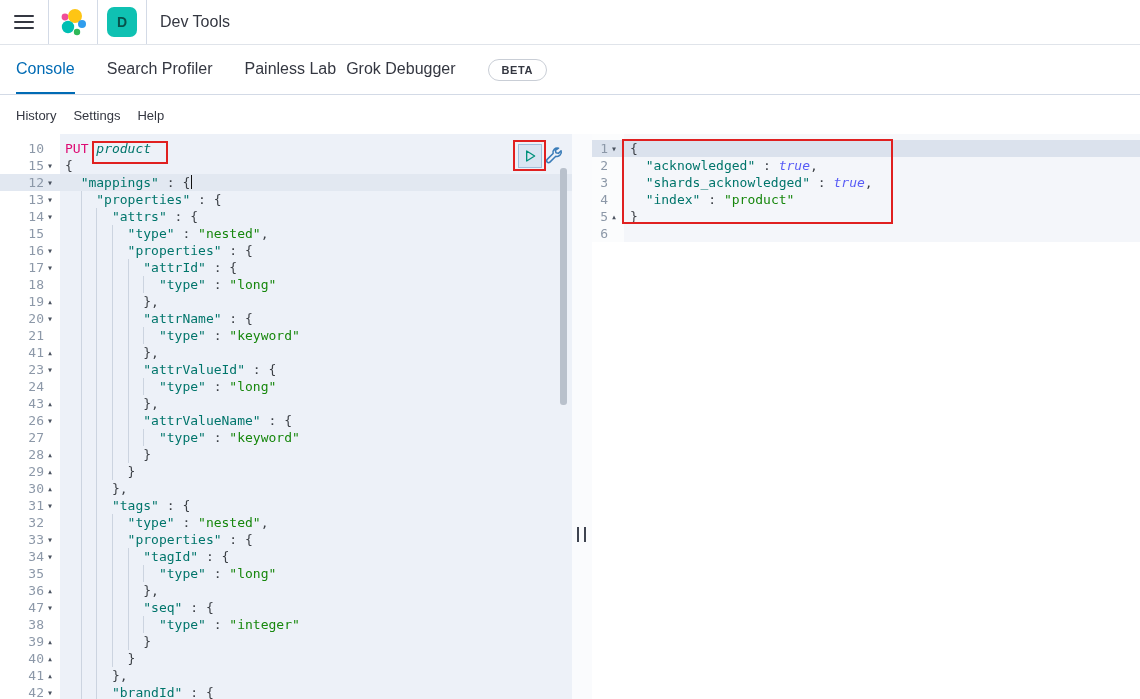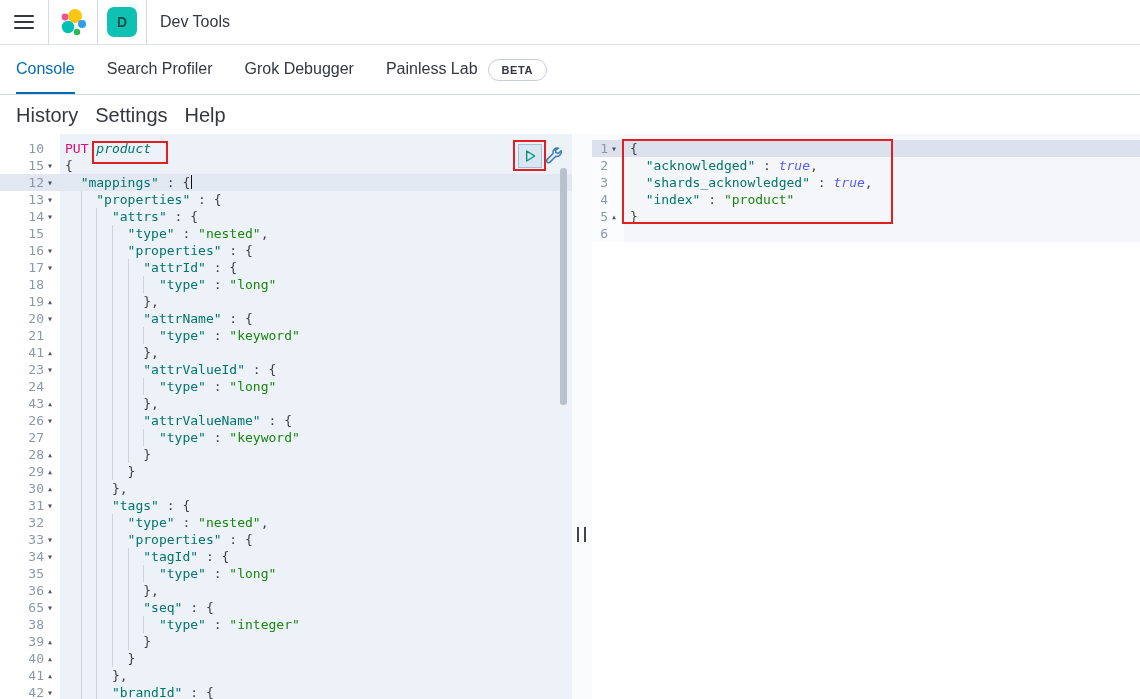--- a/index.html
+++ b/index.html
@@ -26,21 +26,21 @@
   .tab { display:flex; align-items:center; margin-right:32px; font-size:16px; color:#343741;
          border-bottom:2px solid transparent; cursor:pointer; }
   .tab.active { color:#006bb4; border-bottom-color:#006bb4; }
   .beta-pill { display:flex; align-items:center; align-self:center; margin-left:-20px; margin-right:0;
                border:1px solid #c9ced6; border-radius:13px; padding:4px 13px; font-size:11px;
                font-weight:bold; letter-spacing:.05em; color:#343741; background:#fff; }
 
   
   .menus { position:absolute; left:0; top:96px; width:1140px; height:38px; background:#fff;
            display:flex; align-items:center; padding-left:16px; }
-  .menu-item { font-size:20px; color:#343741; margin-right:17px; cursor:pointer; }
+  .menu-item { font-size:13px; color:#343741; margin-right:17px; cursor:pointer; }
 
   
   .mono { font-family:"DejaVu Sans Mono", monospace; font-size:13px; line-height:17px; }
   .pane { position:absolute; top:134px; height:565px; overflow:hidden; }
   #editor-pane { left:0; width:572px; }
   #response-pane { left:592px; width:548px; }
   .row { display:flex; height:17px; }
   .sliver { display:flex; height:6px; }
   .filler { display:flex; flex:1; }
   .gut { display:flex; align-items:center; background:#fff; }
@@ -112,22 +112,22 @@
     <div class="space-wrap">
       <div class="space-badge">D</div>
     </div>
     <div class="vdiv"></div>
     <div class="hdr-title">Dev Tools</div>
   </div>
 
   <div class="tabs">
     <div class="tab active">Console</div>
     <div class="tab">Search Profiler</div>
+    <div class="tab" style="margin-right:10px;">Painless Lab</div>
     <div class="tab">Grok Debugger</div>
-    <div class="tab" style="margin-right:10px;">Painless Lab</div>
     <div class="beta-pill" style="margin-left:0;">BETA</div>
   </div>
 
   <div class="menus">
     <div class="menu-item">History</div>
     <div class="menu-item">Settings</div>
     <div class="menu-item">Help</div>
   </div>
 
   <div class="pane mono" id="editor-pane">
@@ -320,21 +320,21 @@
         </div>
         <div class="row">
           <div class="gut">
             <span class="num">36</span>
             <span class="fold">▴</span>
           </div>
           <div class="codecell"><span class="ind" style="width: 10ch;"><i class="gl" style="left: 2ch;"></i><i class="gl" style="left: 4ch;"></i><i class="gl" style="left: 6ch;"></i><i class="gl" style="left: 8ch;"></i></span><span class="tok-d">},</span></div>
         </div>
         <div class="row">
           <div class="gut">
-            <span class="num">65</span>
+            <span class="num">47</span>
             <span class="fold">▾</span>
           </div>
           <div class="codecell"><span class="ind" style="width: 10ch;"><i class="gl" style="left: 2ch;"></i><i class="gl" style="left: 4ch;"></i><i class="gl" style="left: 6ch;"></i><i class="gl" style="left: 8ch;"></i></span><span class="tok-k">"seq"</span><span class="tok-d"> : {</span></div>
         </div>
         <div class="row">
           <div class="gut">
             <span class="num">38</span>
             <span class="fold"></span>
           </div>
           <div class="codecell"><span class="ind" style="width: 12ch;"><i class="gl" style="left: 2ch;"></i><i class="gl" style="left: 4ch;"></i><i class="gl" style="left: 6ch;"></i><i class="gl" style="left: 8ch;"></i><i class="gl" style="left: 10ch;"></i></span><span class="tok-k">"type"</span><span class="tok-d"> : </span><span class="tok-s">"integer"</span></div>

